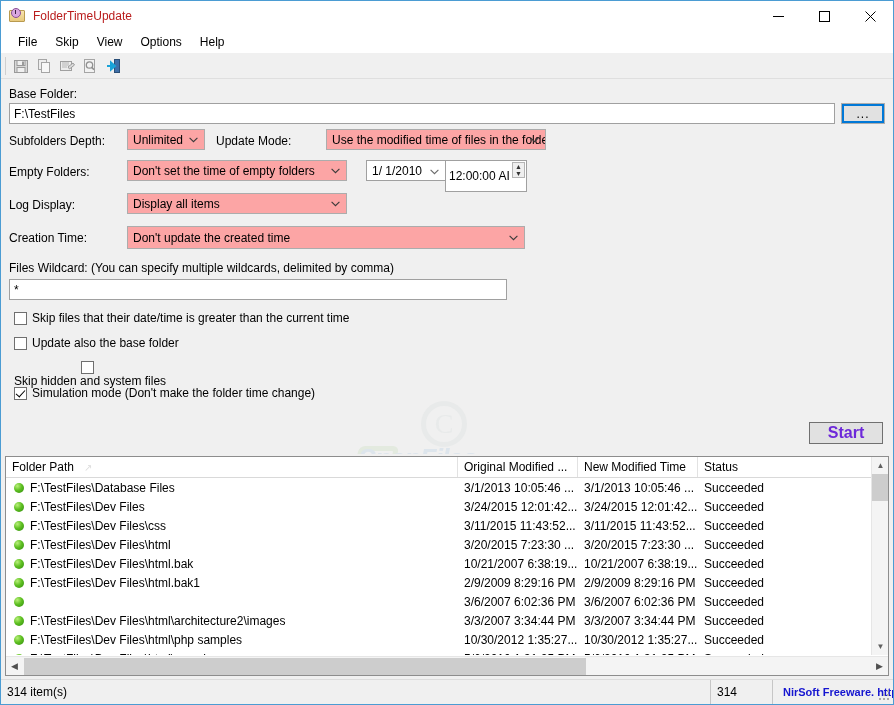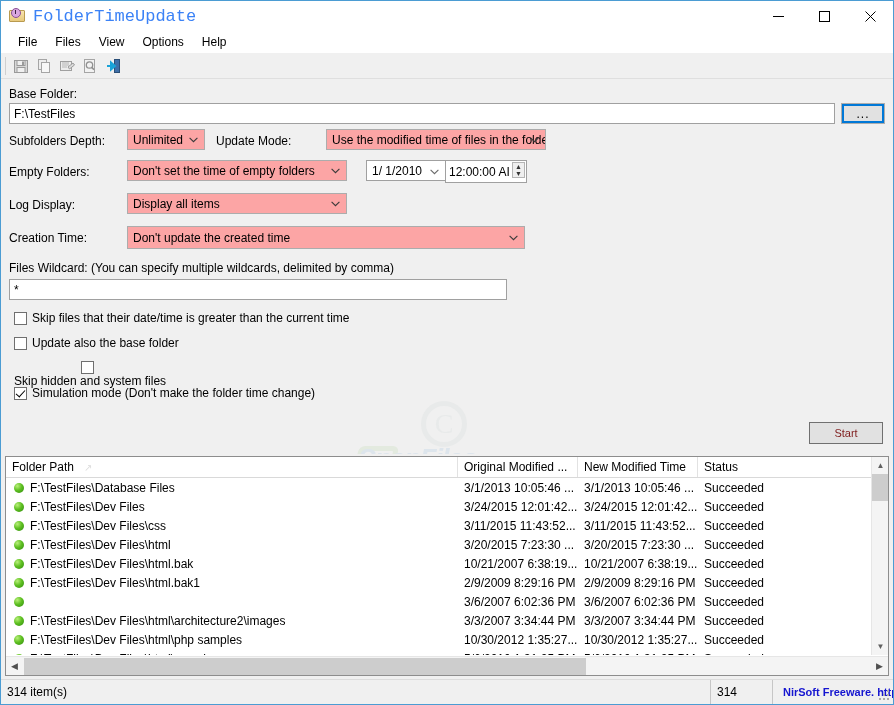--- a/index.html
+++ b/index.html
@@ -58,24 +58,23 @@
     box-sizing: border-box;
   }
   .title-icon .clock::after {
     content: "";
     position: absolute;
     left: 3px; top: 1px;
     width: 1px; height: 4px;
     background: #3a1f40;
   }
   .title-text {
-    font-size: 17px;
-    color: #3b82f6;
+    font-size: 12px;
+    color: #b91c1c;
     flex: 1 1 auto;
-    font-family: Liberation Mono, monospace;
   }
   .win-btns { display: flex; height: 30px; }
   .win-btn {
     width: 46px; height: 30px;
     display: flex; align-items: center; justify-content: center;
     font-size: 12px;
     color: #000;
     line-height: 1;
   }
   .win-btn svg { display: block; }
@@ -255,22 +254,23 @@
     border-width: 0 1.6px 1.6px 0;
     transform: rotate(42deg);
   }
 
   .startbtn {
     position: absolute;
     background: #e1e1e1;
     border: 1px solid #707070;
     box-sizing: border-box;
     display: flex; align-items: center; justify-content: center;
-    font-size: 11px;
-    color: #7f1d1d;
+    font-size: 16px;
+    color: #6d28d9;
+    font-weight: bold;
   }
 
   
   .watermark {
     position: absolute;
     left: 352px; top: 322px;
     width: 230px; height: 92px;
     pointer-events: none;
     user-select: none;
   }
@@ -486,21 +486,21 @@
         <svg width="11" height="11" viewBox="0 0 11 11">
             <line x1="0.5" y1="0.5" x2="10.5" y2="10.5" stroke="#000" stroke-width="1"></line>
             <line x1="10.5" y1="0.5" x2="0.5" y2="10.5" stroke="#000" stroke-width="1"></line>
           </svg>
       </div>
     </div>
   </div>
 
   <div class="menubar">
     <div class="menu-item">File</div>
-    <div class="menu-item">Files</div>
+    <div class="menu-item">Skip</div>
     <div class="menu-item">View</div>
     <div class="menu-item">Options</div>
     <div class="menu-item">Help</div>
   </div>
 
   <div class="toolbar">
     <div class="tb-sep"></div>
     <div class="tb-btn">
       <svg width="16" height="16" viewBox="0 0 16 16">
         <rect x="1.5" y="2.5" width="13" height="12" fill="#d8d8d8" stroke="#9a9a9a"></rect>
@@ -580,21 +580,21 @@
     </div>
 
     <div class="datebox" style="left:365px; top:81px; width:80px; height:21px;">
       <span>1/  1/2010</span>
       <span class="arrow">
         <svg width="9" height="6" viewBox="0 0 9 6">
             <path d="M0.6 0.8L4.5 4.7L8.4 0.8" fill="none" stroke="#6a6a6a" stroke-width="1.1"></path>
           </svg>
       </span>
     </div>
-    <div class="timebox" style="left:444px; top:81px; width:82px; height:23px;">
+    <div class="timebox" style="left:444px; top:81px; width:82px; height:32px;">
       <span>12:00:00 AI</span>
       <span class="spin">
         <div>▲</div>
         <div>▼</div>
       </span>
     </div>
 
     <div class="lbl" style="left:8px; top:119px;">Log Display:</div>
     <div class="combo" style="left:126px; top:114px; width:220px; height:21px;">
       <span>Display all items</span>

